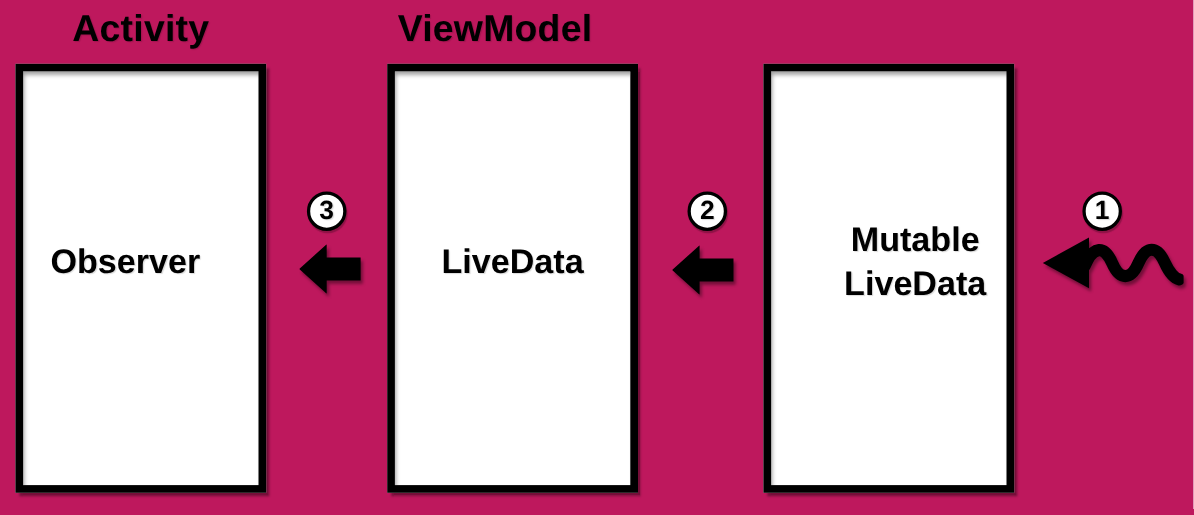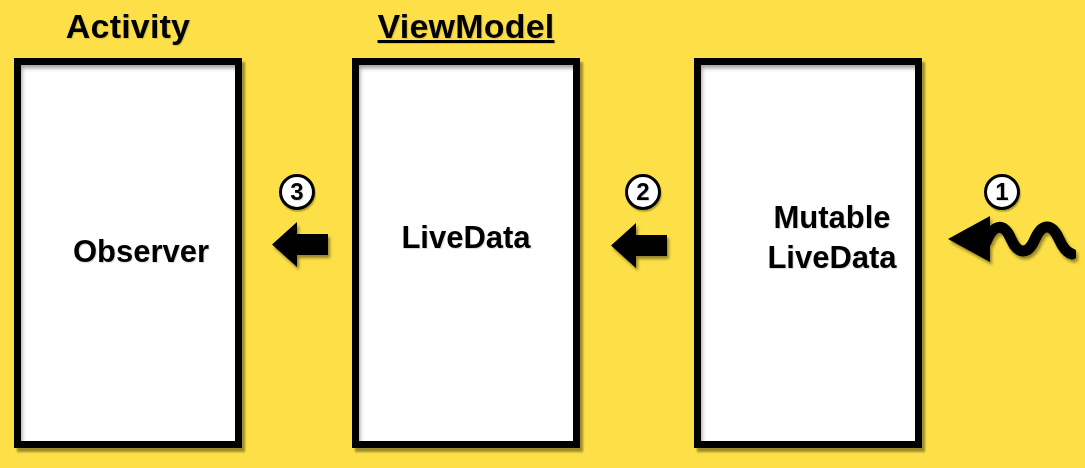--- a/index.html
+++ b/index.html
@@ -4,38 +4,38 @@
 <style>
   html, body {
     margin: 0;
     padding: 0;
     background: #ffffff;
   }
   .canvas {
     position: relative;
     width: 1085px;
     height: 468px;
-    background: #fde047;
+    background: #be185d;
     font-family: "Liberation Sans", sans-serif;
     color: #000000;
     overflow: hidden;
   }
   .col-title {
     position: absolute;
     top: 2px;
     height: 48px;
     line-height: 48px;
     text-align: center;
     font-size: 34px;
     font-weight: bold;
     letter-spacing: 0.2px;
     text-shadow: 1px 1px 1px rgba(0,0,0,0.15);
   }
   .title-1 { left: 14px;  width: 228px; }
-  .title-2 { left: 352px; width: 228px; text-decoration: underline; }
+  .title-2 { left: 336px; width: 228px; }
   .title-3 { left: 694px; width: 228px; }
 
   .box {
     position: absolute;
     top: 58px;
     height: 390px;
     width: 228px;
     box-sizing: border-box;
     border: 7px solid #000000;
     background: #ffffff;
@@ -51,21 +51,21 @@
     top: 238px;
     transform: translateY(-50%);
     width: 228px;
     text-align: center;
     font-size: 31px;
     font-weight: bold;
     line-height: 40px;
     white-space: pre-line;
     text-shadow: 1px 1px 1px rgba(0,0,0,0.15);
   }
-  .label-1 { left: 27px; margin-top: 14px; }
+  .label-1 { left: 0; }
   .label-2 { left: 352px; }
   .label-3 { left: 694px; padding-left: 24px; }
 
   .num-circle {
     position: absolute;
     top: 174px;
     width: 36px;
     height: 36px;
     box-sizing: border-box;
     border: 3px solid #000000;

